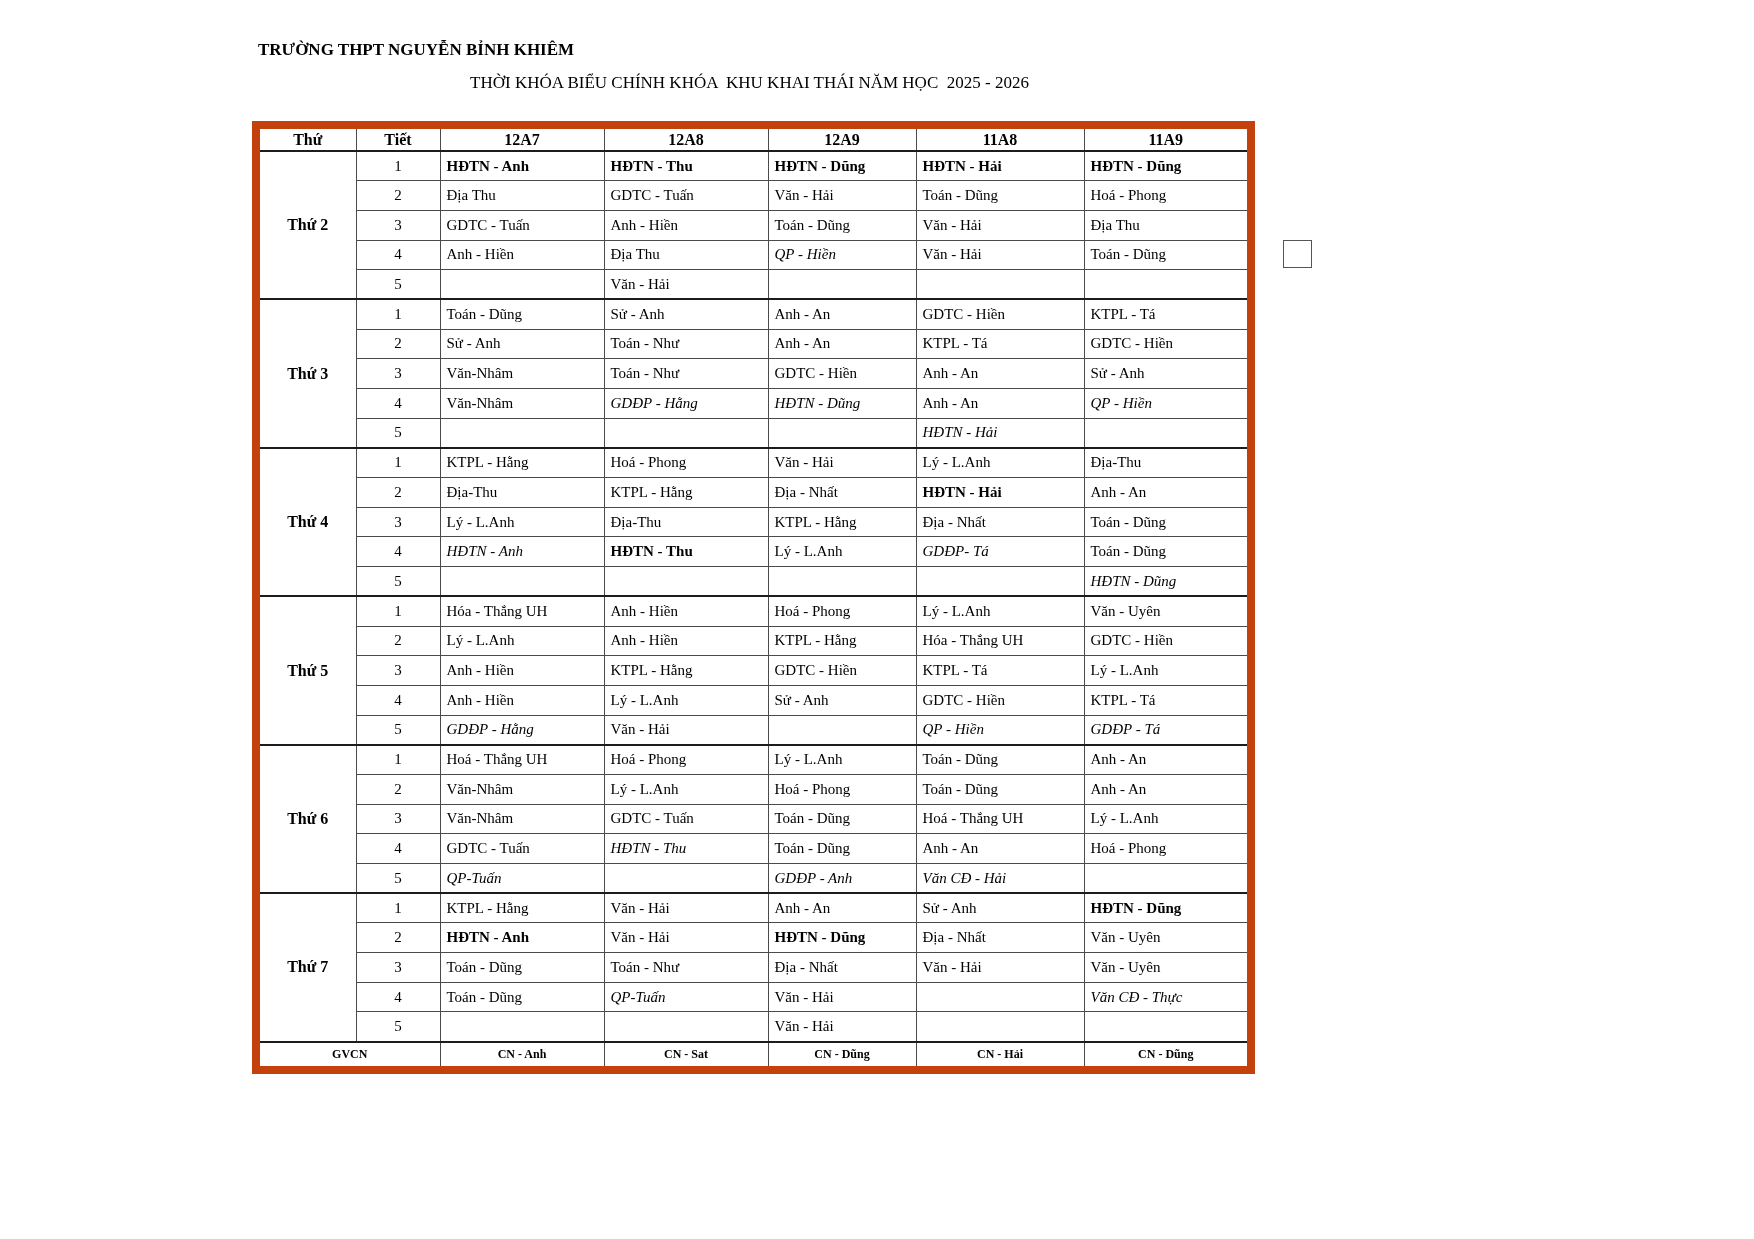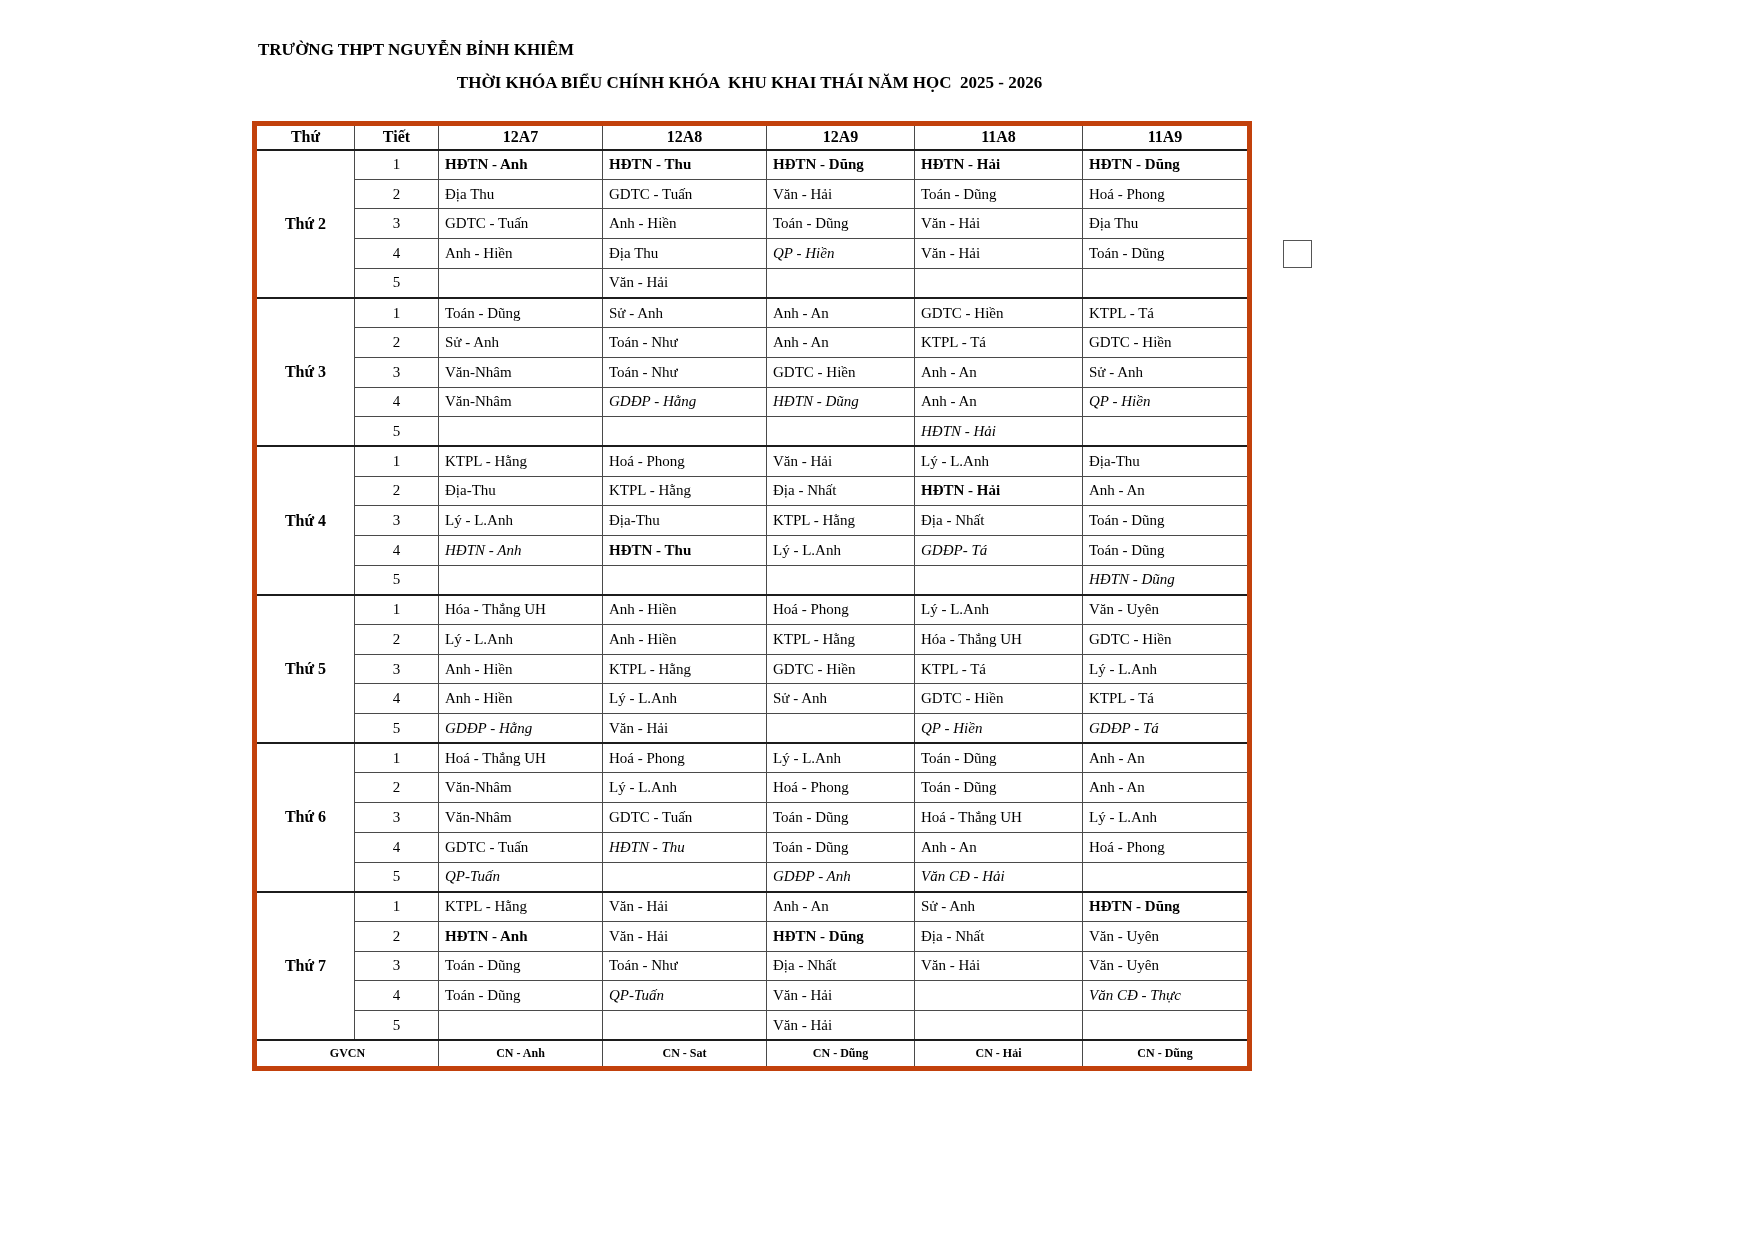--- a/index.html
+++ b/index.html
@@ -10,33 +10,33 @@
     color: #000000;
   }
   .page { position: relative; width: 1754px; height: 1239px; background: #ffffff; overflow: hidden; }
 
   .school-name {
     position: absolute; left: 258px; top: 40px;
     font-size: 17px; font-weight: bold; white-space: pre;
   }
   .main-title {
     position: absolute; left: 252px; top: 73px; width: 995px;
-    text-align: center; font-size: 17px; font-weight: bold; white-space: pre;
+    text-align: center; font-size: 17px; font-weight: normal; white-space: pre;
   }
   .sub-title {
     position: absolute; left: 252px; top: 101px; width: 995px;
     text-align: center; font-size: 15px; font-weight: bold; white-space: pre;
   }
 
   table.timetable {
     position: absolute; left: 252px; top: 121px;
     width: 995px; table-layout: fixed;
     border-collapse: collapse;
     font-size: 15px;
-    border: 5px solid #c2410c;
+    border: 8px solid #c2410c;
   }
   .timetable th, .timetable td {
     border: 1px solid #4a4a4a;
     padding: 0 6px;
     height: 29.7px;
     vertical-align: middle;
     overflow: hidden;
     white-space: nowrap;
   }
   .timetable thead th {

